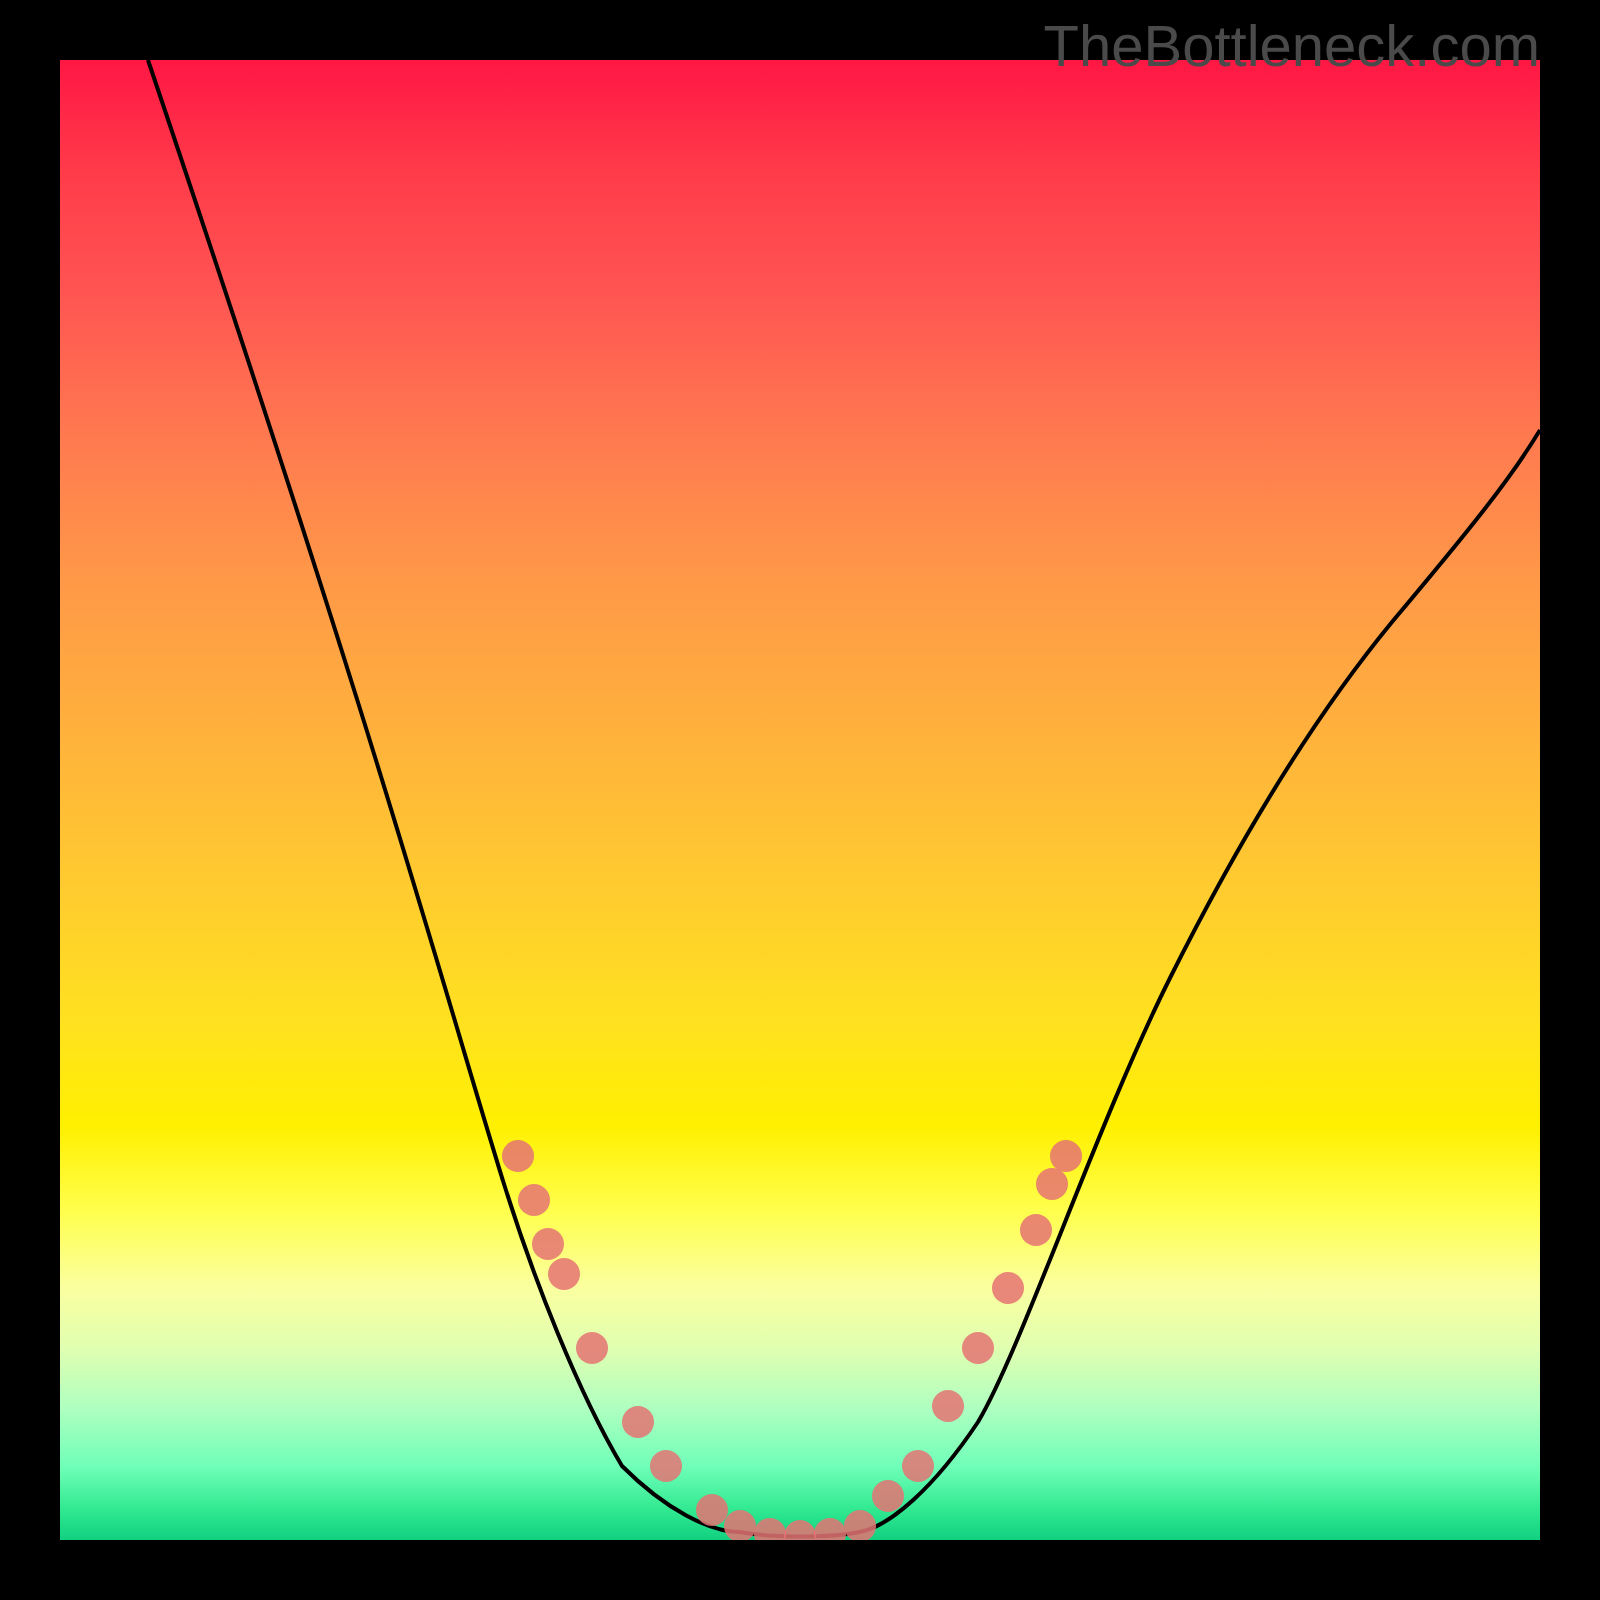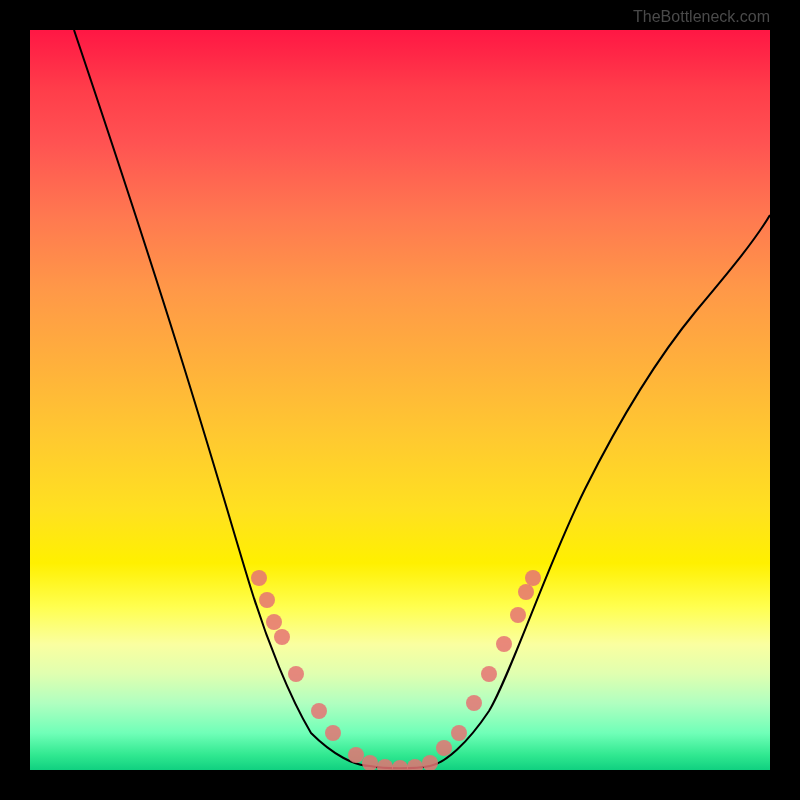--- a/index.html
+++ b/index.html
@@ -34,21 +34,21 @@
       #70ffb8 95%,
       #30e890 98%,
       #10d080 100%
     );
   }
   .watermark {
     position: absolute;
     top: 8px;
     right: 30px;
     color: #4a4a4a;
-    font-size: 16px;
+    font-size: 29px;
     font-weight: 500;
     z-index: 10;
   }
   svg.curves {
     position: absolute;
     left: 0;
     top: 0;
     width: 740px;
     height: 740px;
   }

